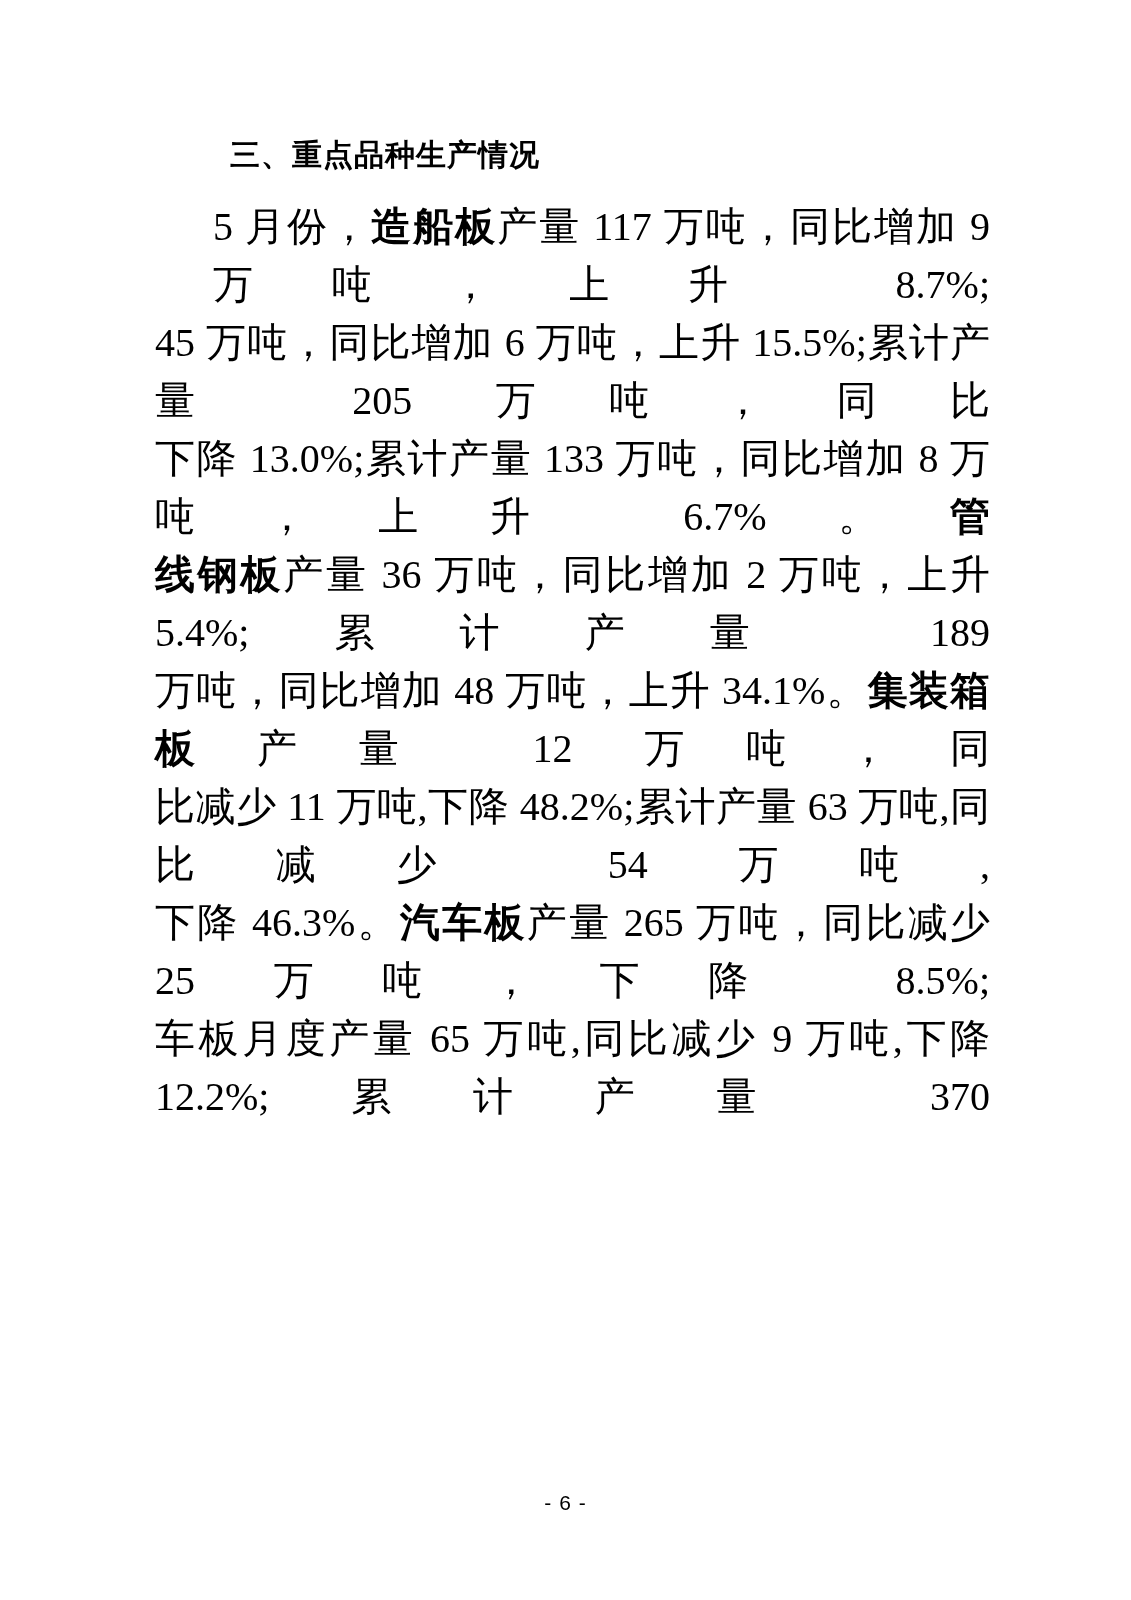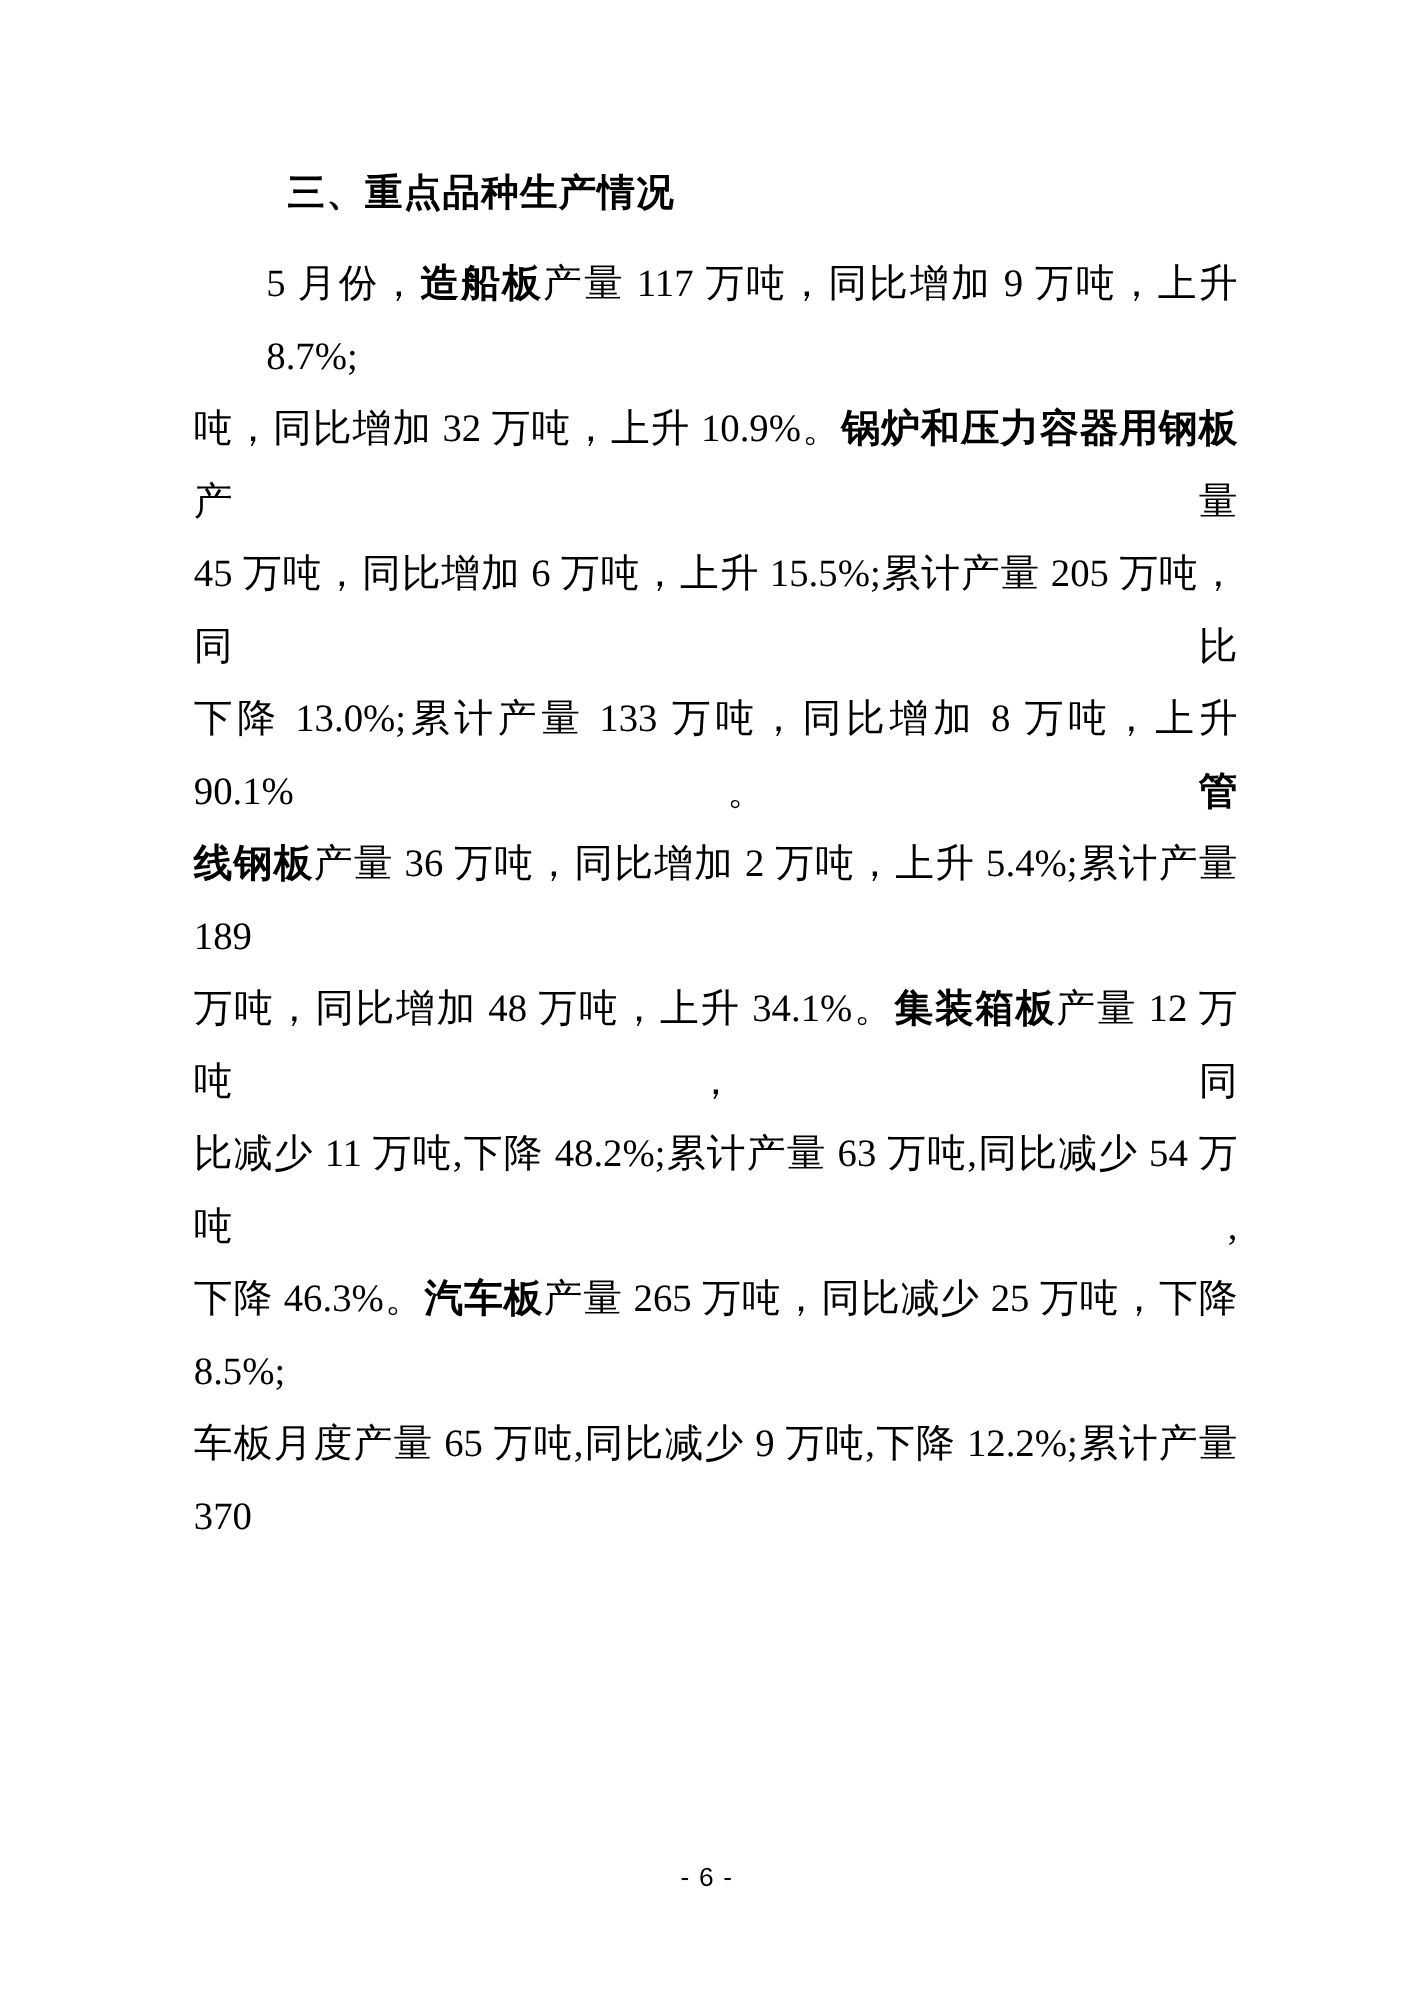--- a/index.html
+++ b/index.html
@@ -18,21 +18,21 @@
   .heading {
     font-family: "Liberation Sans", "DejaVu Sans", sans-serif;
     font-weight: bold;
     font-size: 30px;
     line-height: 58px;
     padding-left: 75px;
     letter-spacing: 1px;
   }
   .para {
     margin-top: 14px;
-    font-size: 31px;
+    font-size: 40px;
   }
   .line {
     line-height: 58px;
     text-align: justify;
     text-align-last: justify;
   }
   .line.first { padding-left: 58px; }
   .bold { font-weight: bold; }
   .footer {
     position: absolute;
@@ -47,23 +47,22 @@
   }
 </style>
 </head>
 <body>
 
 <div class="page">
   <div class="content">
     <div class="heading">三、重点品种生产情况</div>
     <div class="para">
         <div class="line first"><span>5 月份，</span><span class="bold">造船板</span><span>产量 117 万吨，同比增加 9 万吨，上升 8.7%;</span></div>
-        <div class="line"><span>吨，同比增加 32 万吨，上升 10.9%。</span><span class="bold">锅炉和压力容器用钢板</span><span>产量</span></div>
         <div class="line"><span>45 万吨，同比增加 6 万吨，上升 15.5%;累计产量 205 万吨，同比</span></div>
-        <div class="line"><span>下降 13.0%;累计产量 133 万吨，同比增加 8 万吨，上升 90.1%。</span><span class="bold">管</span></div>
+        <div class="line"><span>下降 13.0%;累计产量 133 万吨，同比增加 8 万吨，上升 6.7%。</span><span class="bold">管</span></div>
         <div class="line"><span class="bold">线钢板</span><span>产量 36 万吨，同比增加 2 万吨，上升 5.4%;累计产量 189</span></div>
         <div class="line"><span>万吨，同比增加 48 万吨，上升 34.1%。</span><span class="bold">集装箱板</span><span>产量 12 万吨，同</span></div>
         <div class="line"><span>比减少 11 万吨,下降 48.2%;累计产量 63 万吨,同比减少 54 万吨,</span></div>
         <div class="line"><span>下降 46.3%。</span><span class="bold">汽车板</span><span>产量 265 万吨，同比减少 25 万吨，下降 8.5%;</span></div>
         <div class="line"><span>车板月度产量 65 万吨,同比减少 9 万吨,下降 12.2%;累计产量 370</span></div>
         <div class="line"></div>
       </div>
   </div>
   <div class="footer">- 6 -</div>
 </div>

